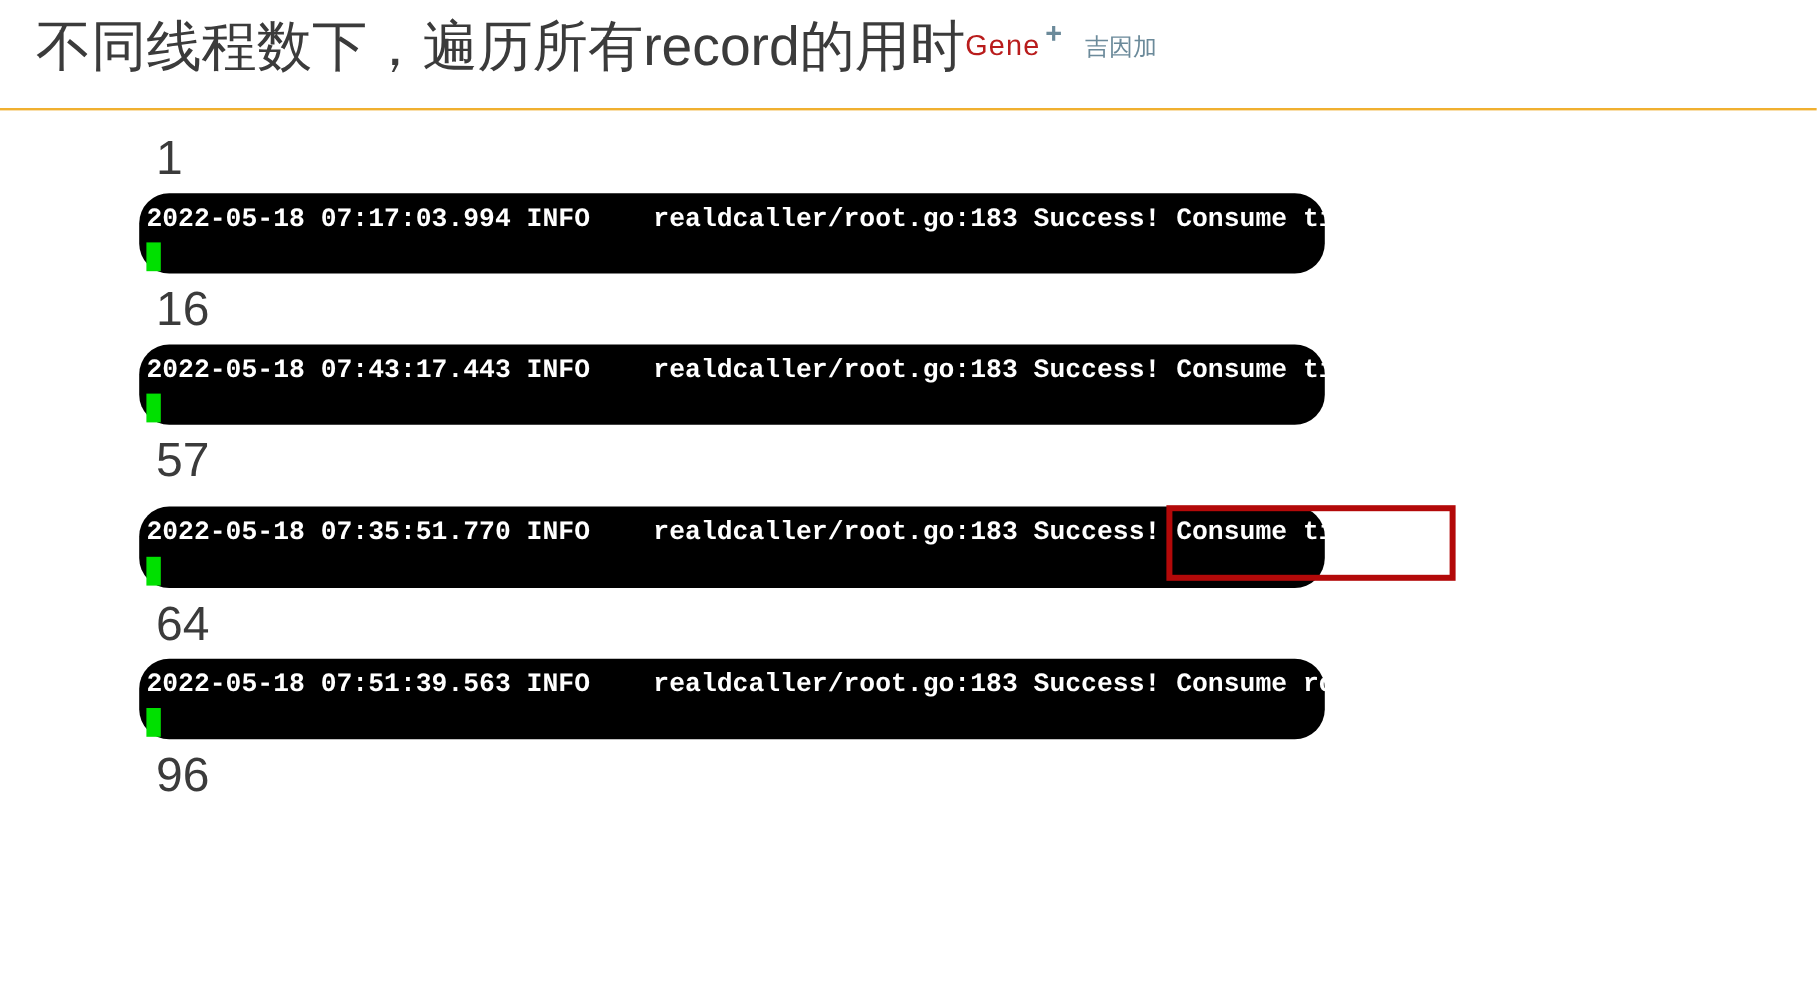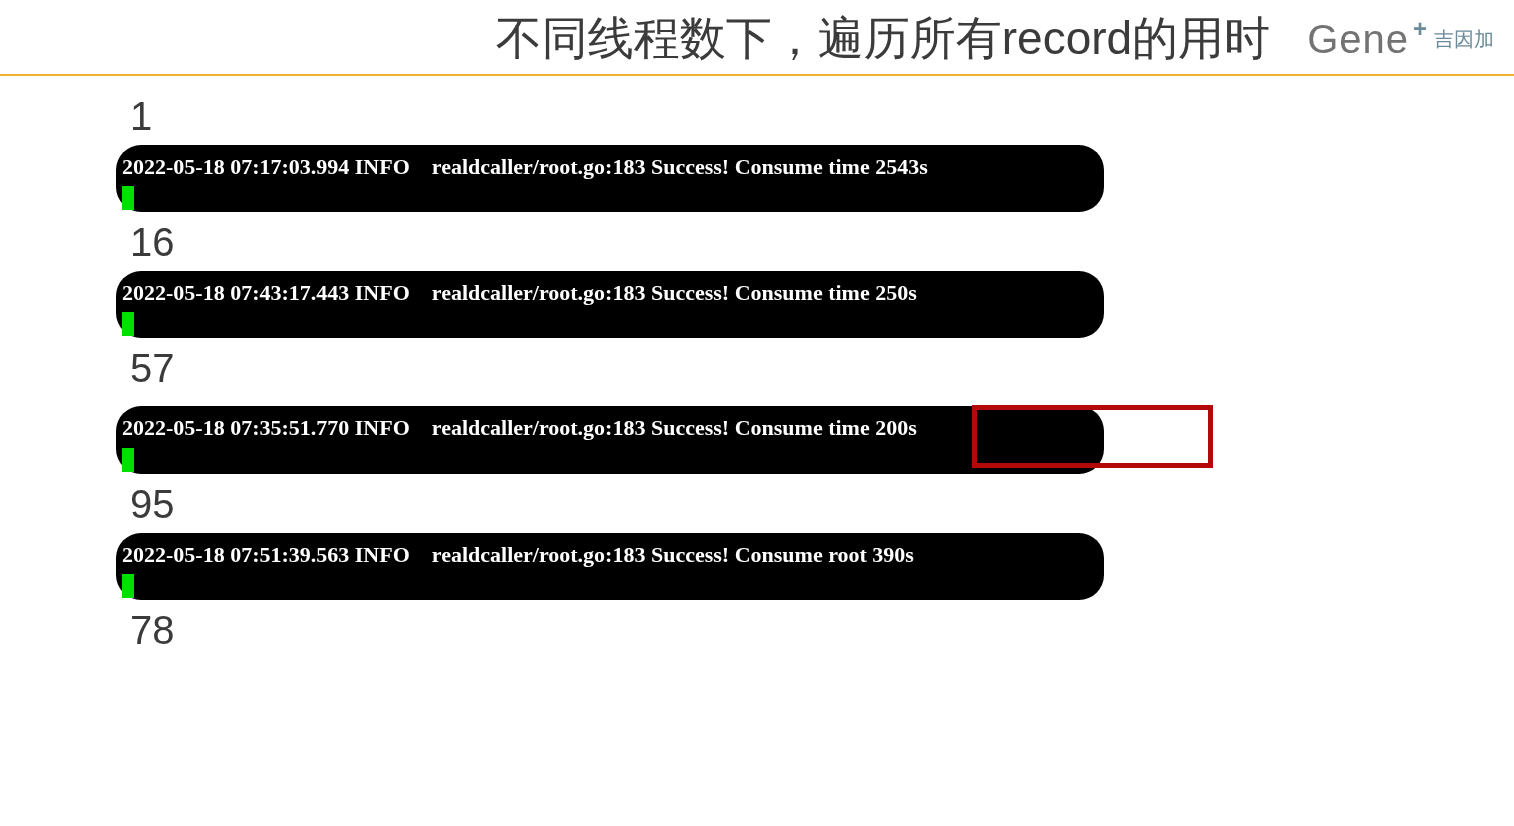--- a/index.html
+++ b/index.html
@@ -5,69 +5,68 @@
     * { margin: 0; padding: 0; box-sizing: border-box; }
     body {
       width: 1514px;
       height: 826px;
       background: #ffffff;
       font-family: Arial, "Microsoft YaHei", sans-serif;
       overflow: hidden;
     }
     .header {
       display: flex;
-      justify-content: flex-end;
+      justify-content: flex-start;
       align-items: center;
-      padding: 8px 20px 4px 30px;
+      padding: 8px 20px 20px 30px;
       border-bottom: 2px solid #f0b030;
     }
     .title {
       font-size: 46px;
       color: #3b3b3b;
       font-weight: 400;
     }
     .logo {
       display: flex;
       align-items: center;
       gap: 4px;
     }
     .logo-main {
       font-family: "Arial", sans-serif;
-      font-size: 40px;
-      color: #737373;
+      font-size: 24px;
+      color: #b91c1c;
       font-weight: 400;
       letter-spacing: 1px;
-      margin-left: 37px;
     }
     .logo-plus {
       color: #6b8a9a;
       font-size: 24px;
       position: relative;
       top: -10px;
       font-weight: bold;
     }
     .logo-cn {
       font-size: 20px;
       color: #6b8a9a;
-      margin-left: 3px;
+      margin-left: 15px;
     }
     .content {
       padding: 12px 0 0 116px;
     }
     .run-section { margin-bottom: 8px; }
     .run-label {
       font-size: 40px;
       color: #3b3b3b;
       margin: 6px 0 6px 14px;
       font-weight: 400;
     }
     .terminal {
       background: #000000;
       color: #ffffff;
-      font-family: Liberation Serif, serif;
+      font-family: Liberation Mono, monospace;
       font-size: 22px;
       font-weight: bold;
       padding: 8px 6px 0 6px;
       width: 988px;
       position: relative;
       white-space: pre;
       line-height: 1.3;
       border-radius: 25px;
     }
     .terminal.tall { padding-bottom: 2px; }
@@ -111,22 +110,22 @@
 <span class="cursor-block"></span></div>
   </div>
 
   <div class="run-section">
     <div class="run-label">57</div>
     <div class="terminal tall" style="position:relative;margin-top:15px;"><span>2022-05-18 07:35:51.770 INFO    realdcaller/root.go:183 Success! </span><span id="hl-tail">Consume time 200s</span>
 <span class="cursor-block"></span><div id="hl-box" class="highlight-box" style="left: 856.141px; top: -1px; width: 240.438px; height: 63px;"></div></div>
   </div>
 
   <div class="run-section">
-    <div class="run-label">95</div>
+    <div class="run-label">64</div>
     <div class="terminal tall"><span>2022-05-18 07:51:39.563 INFO    realdcaller/root.go:183 Success! </span><span>Consume root 390s</span>
 <span class="cursor-block"></span></div>
   </div>
 
   <div class="run-section">
-    <div class="run-label">78</div>
+    <div class="run-label">96</div>
   </div>
 
 </div>
 
 </body></html>

